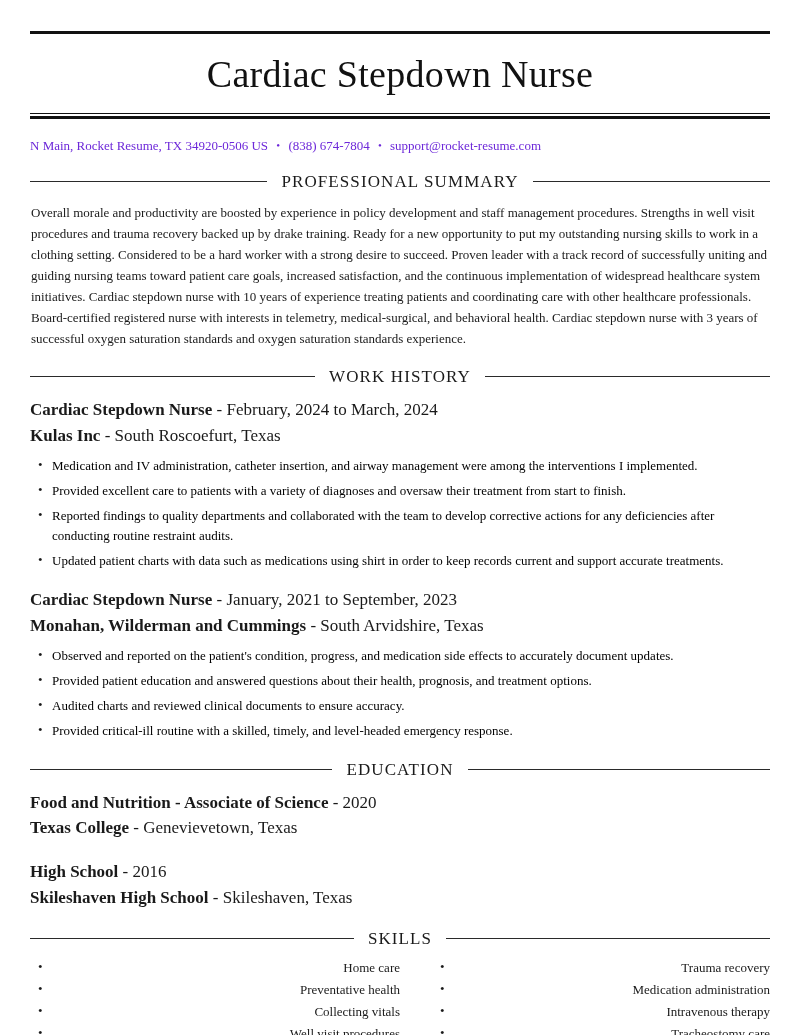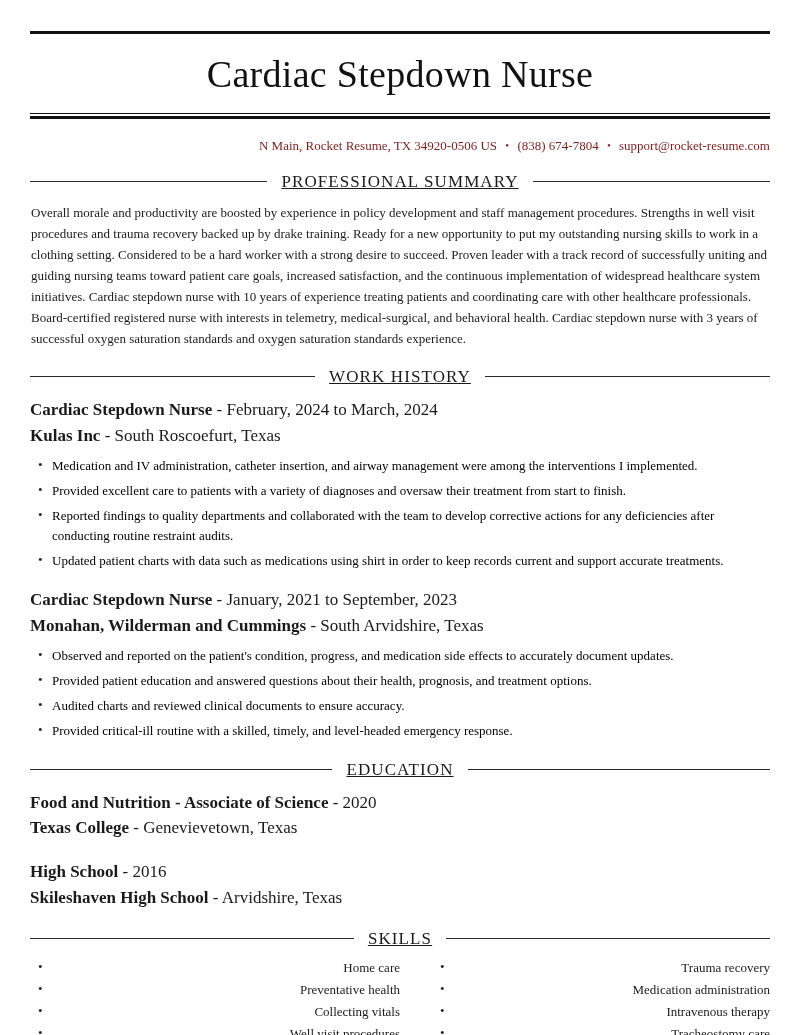--- a/index.html
+++ b/index.html
@@ -49,25 +49,25 @@
   }
   .header-rule-bottom .gap {
     height: 2px;
     background: #ffffff;
   }
   .header-rule-bottom .thick {
     height: 3px;
     background: #111111;
   }
   .contact-line {
-    text-align: right;
+    text-align: left;
     font-size: 13px;
     line-height: 1.2;
     padding-top: 19px;
-    color: #7f1d1d;
+    color: #6d28d9;
   }
   .contact-sep {
     padding: 0 5px;
     font-size: 11px;
     position: relative;
     top: -1px;
   }
 
   
   .section-head {
@@ -84,21 +84,20 @@
   }
   .section-head .rule.left { margin-right: 14px; }
   .section-head .rule.right { margin-left: 14px; }
   .section-head .label {
     flex: 0 0 auto;
     font-size: 17px;
     letter-spacing: 1.1px;
     color: #1a1a1a;
     white-space: nowrap;
     font-weight: 400;
-    text-decoration: underline;
   }
 
   
   .summary-text {
     font-size: 13px;
     line-height: 1.62;
     text-align: left;
     margin: 0;
     padding: 0 1px;
     color: #1a1a1a;
@@ -262,21 +261,21 @@
       <div class="entry-line">
         <span class="strong">Texas College</span><span class="light"> - </span><span class="light">Genevievetown, Texas</span>
       </div>
     </div>
 
     <div class="edu-entry">
       <div class="entry-line">
         <span class="strong">High School</span><span class="light"> - </span><span class="light">2016</span>
       </div>
       <div class="entry-line">
-        <span class="strong">Skileshaven High School</span><span class="light"> - </span><span class="light">Arvidshire, Texas</span>
+        <span class="strong">Skileshaven High School</span><span class="light"> - </span><span class="light">Skileshaven, Texas</span>
       </div>
     </div>
   </div>
 
   <div>
     <div class="section-head">
       <div class="rule left"></div>
       <div class="label">SKILLS</div>
       <div class="rule right"></div>
     </div>

